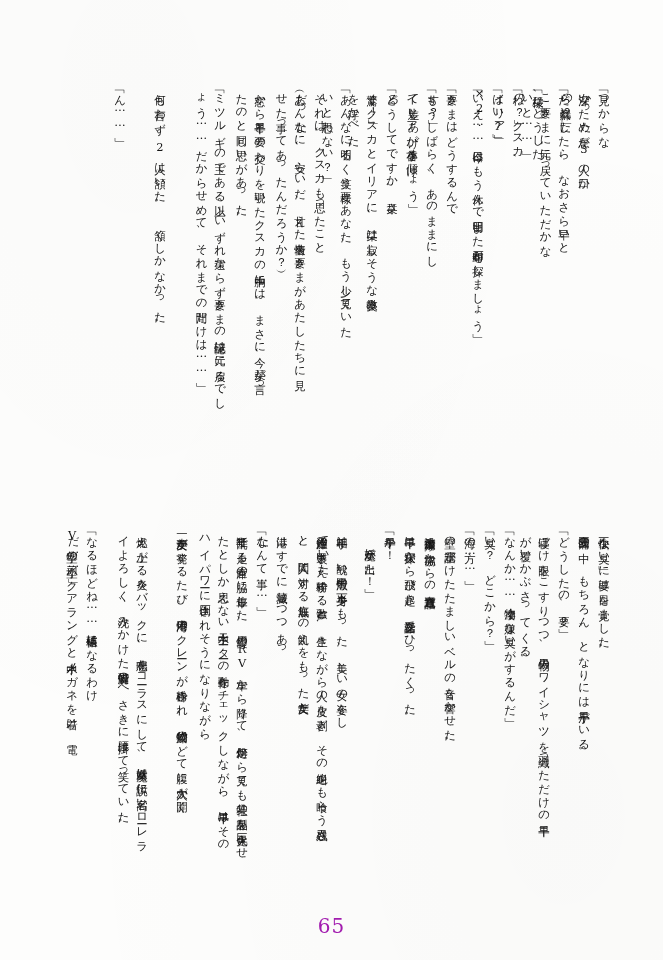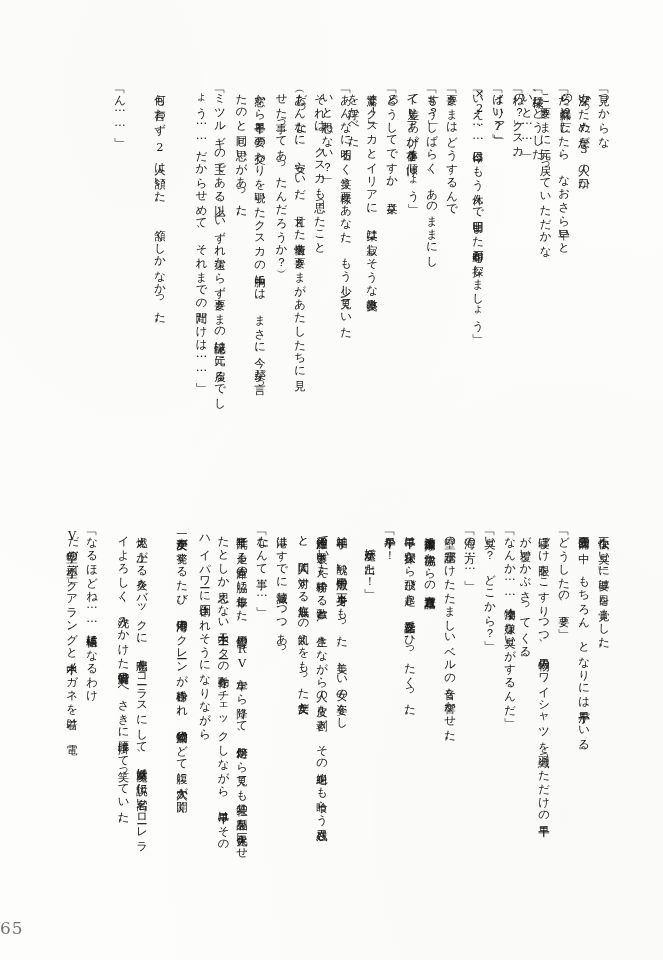--- a/index.html
+++ b/index.html
@@ -68,23 +68,24 @@
   }
   #lower-section .vblock {
     top: 0;
   }
 
   .page-number {
     position: absolute;
     left: 0;
     right: 0;
     bottom: 22px;
-    font-size: 17px;
+    text-align: center;
+    font-size: 20px;
     letter-spacing: 1px;
-    color: #737373;
+    color: #a21caf;
     font-family: "DejaVu Serif", "Liberation Serif", serif;
   }
 </style>
 </head>
 <body>
 
 <div class="page">
   <div class="paper-tone"></div>
 
   <div id="upper-section">

